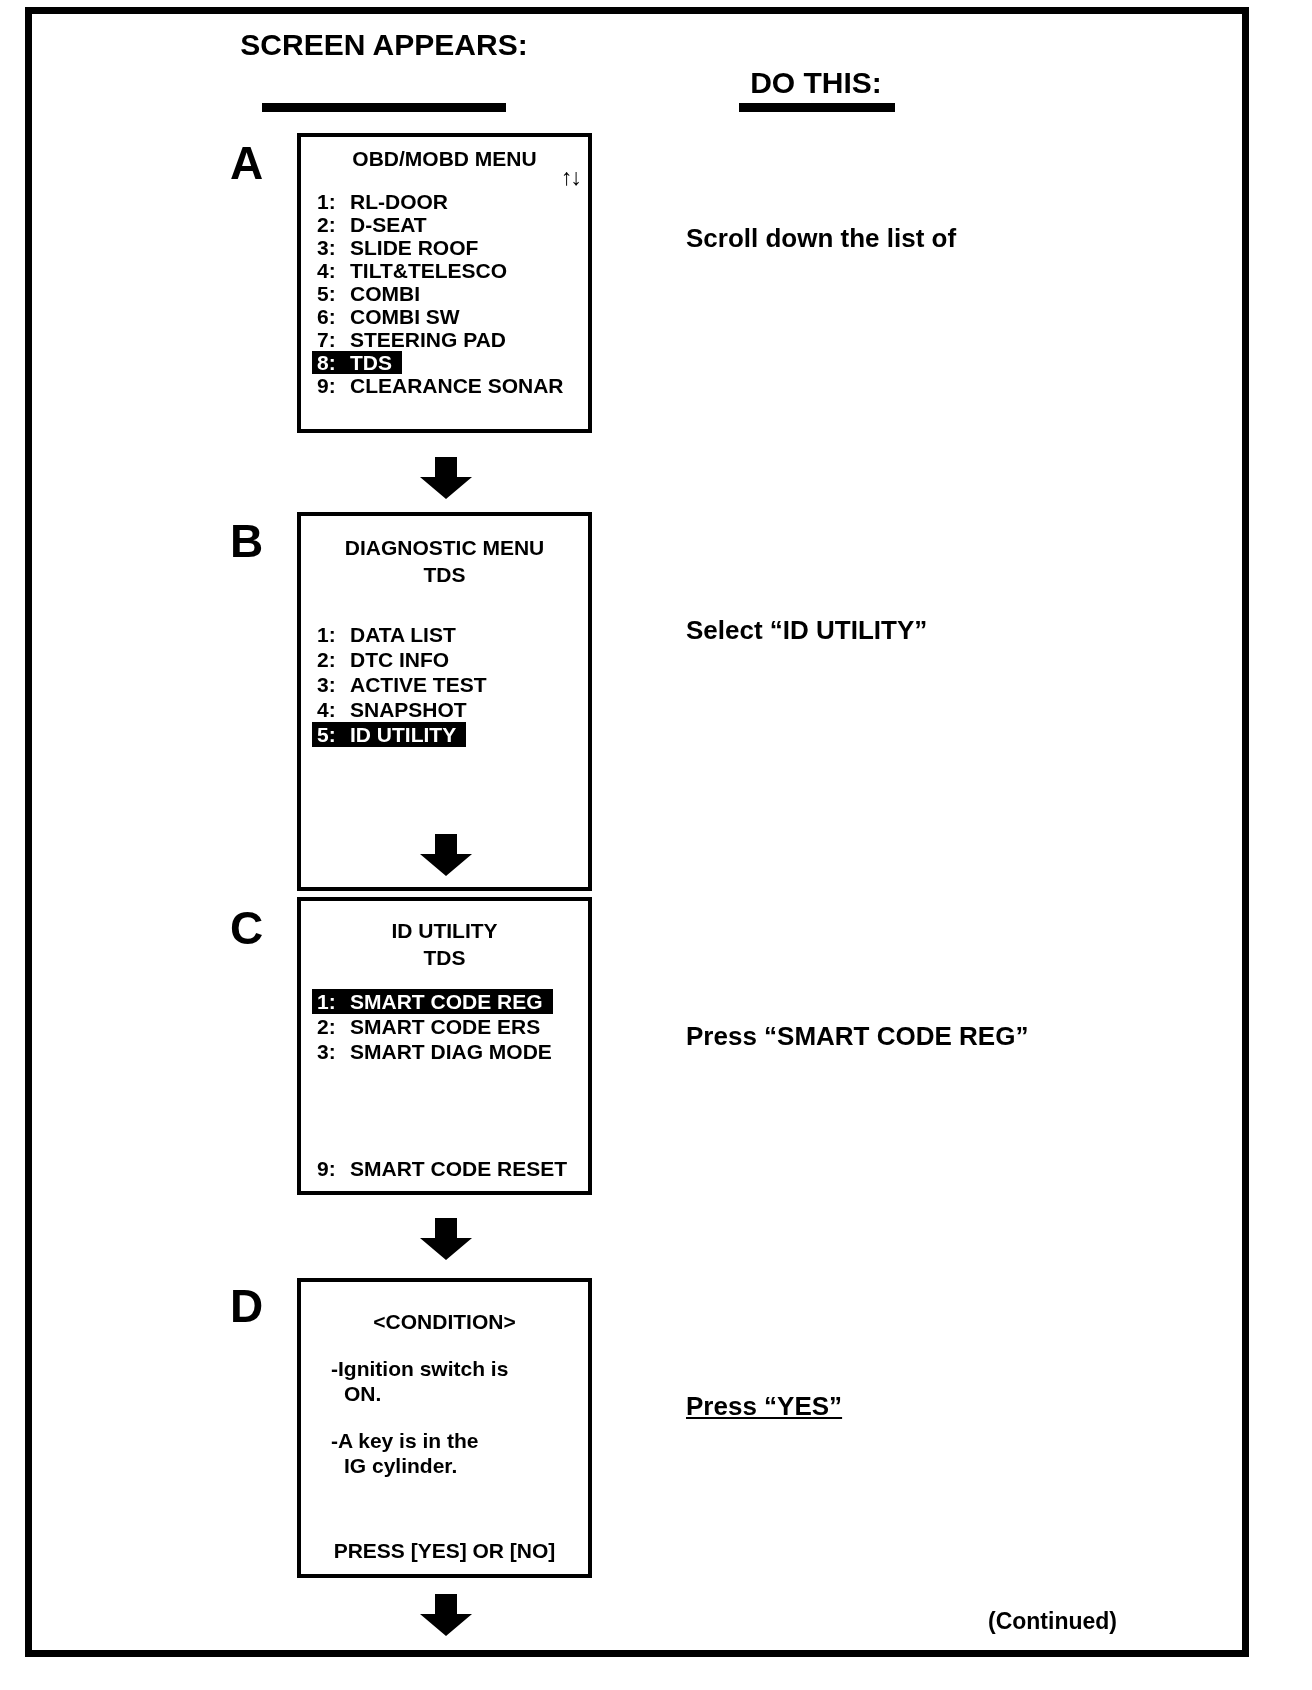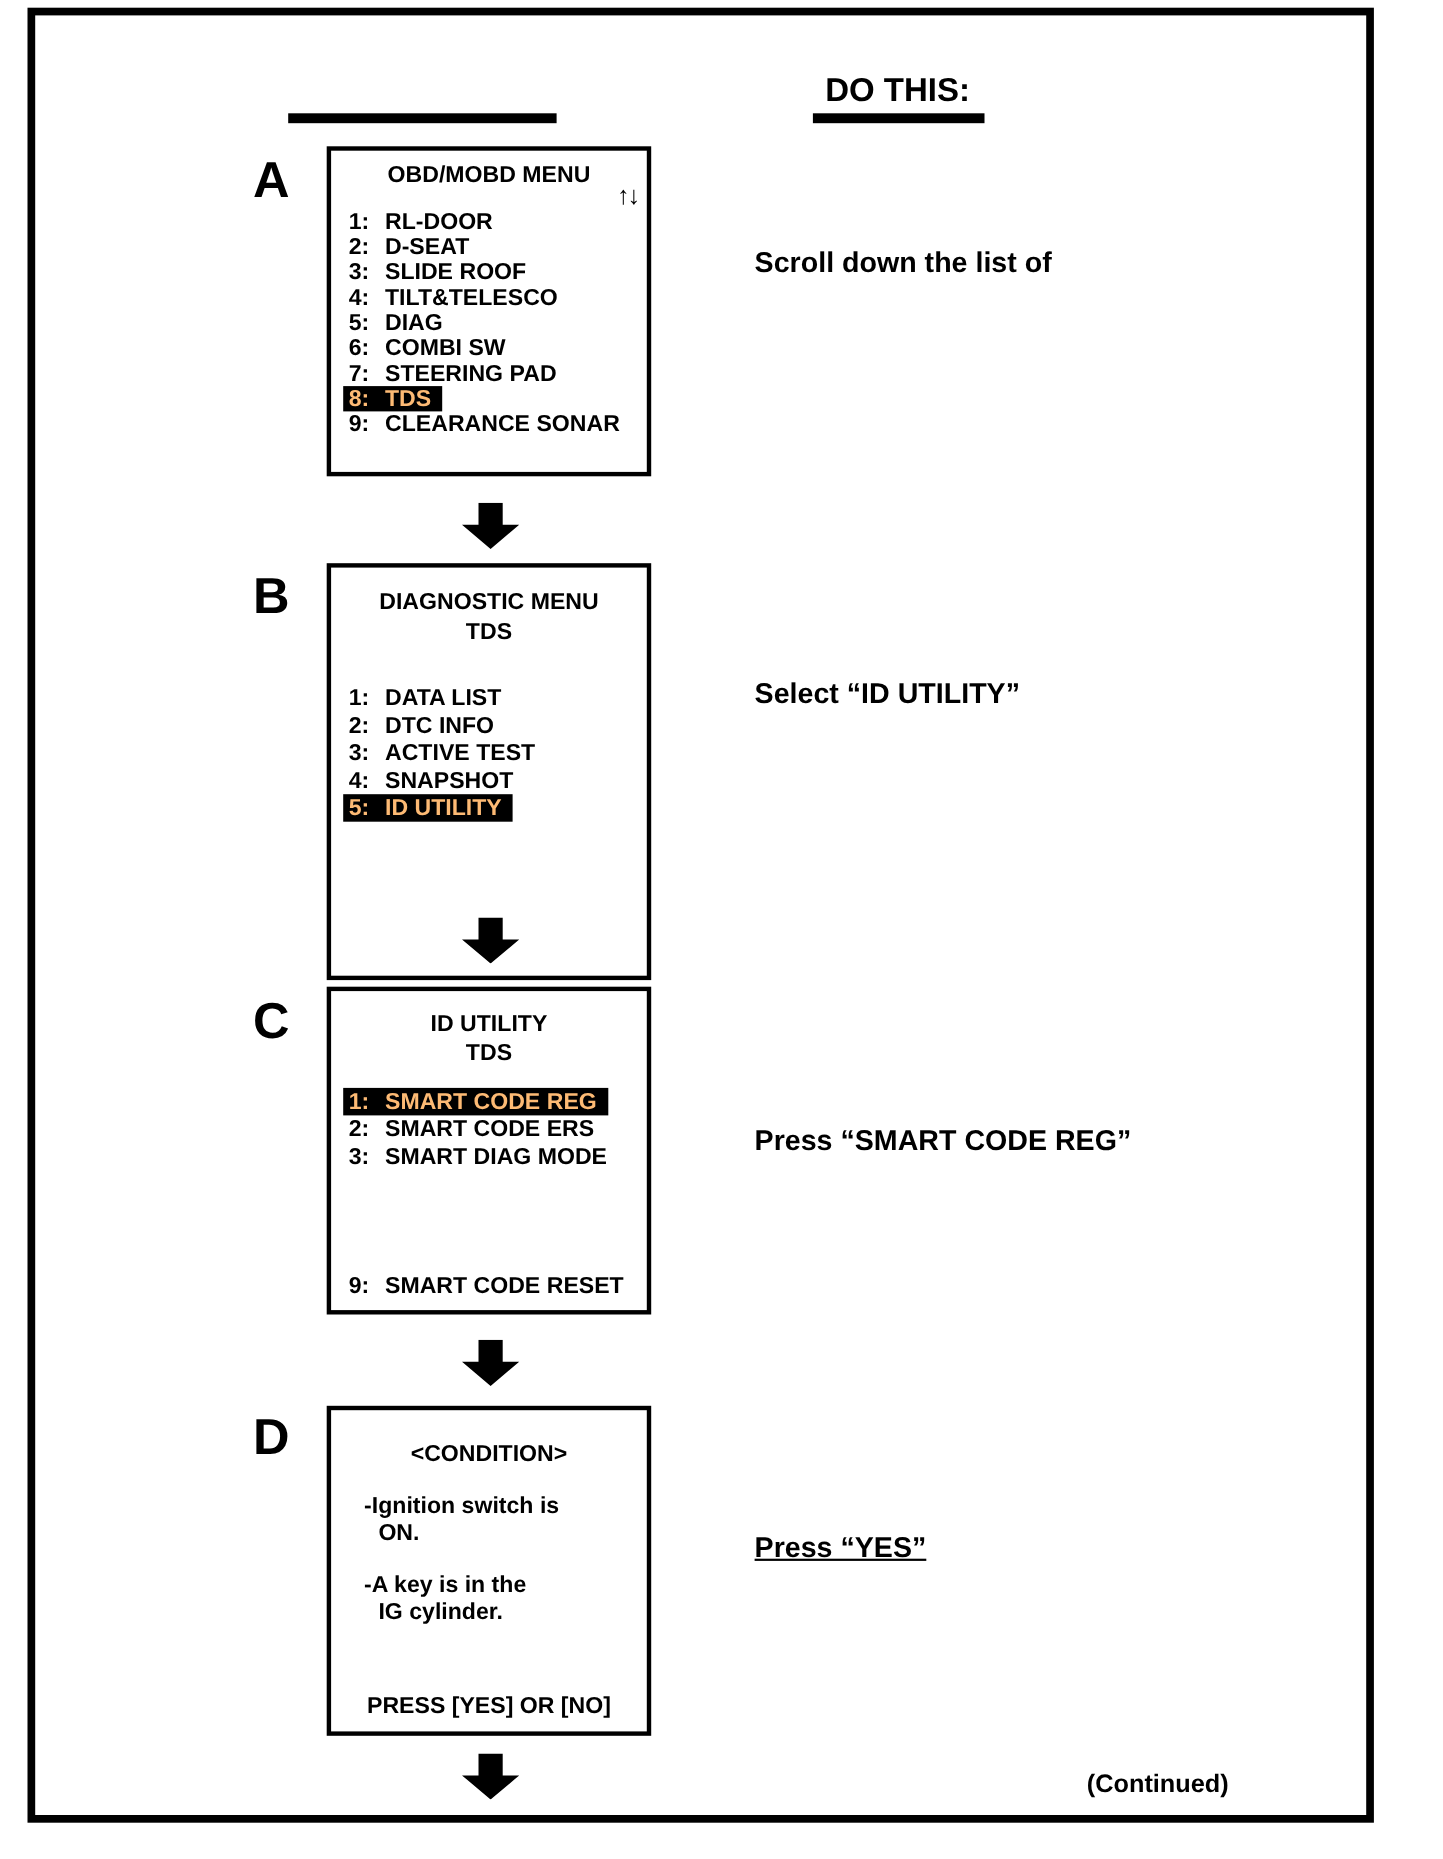--- a/index.html
+++ b/index.html
@@ -40,21 +40,21 @@
   .scr-list{left:16px;}
   .list-a{top:53px;}
   .list-b{top:106px;}
   .list-c{top:88px;}
   .list-c-bottom{top:255px;}
   .lh23 .row{line-height:23px;height:23px;}
   .lh25 .row{line-height:25px;height:25px;}
   .row{font-size:21px;white-space:nowrap;}
   .row .inner{display:inline-block;}
   .row .num{display:inline-block;width:33px;}
-  .row.sel .inner{background:#000;color:#fdba74;padding:0 10px 0 5px;margin-left:-5px;}
+  .row.sel .inner{background:#000;color:#ffffff;padding:0 10px 0 5px;margin-left:-5px;}
 
   .cond-block{left:30px;font-size:21px;line-height:25px;white-space:nowrap;}
   .cond-1{top:74px;} .cond-2{top:146px;}
   .cond-cont{padding-left:13px;}
   .cond-footer{left:0;right:0;top:257px;text-align:center;font-size:21px;}
 
   .flow-arrow{width:52px;height:42px;left:420px;}
   .arrow-1{top:457px;} .arrow-2{top:834px;} .arrow-3{top:1218px;} .arrow-4{top:1594px;}
   .flow-arrow svg{display:block;}
 
@@ -62,39 +62,40 @@
   .instr-a{top:220px;} .instr-b{top:612px;} .instr-c{top:1018px;} .instr-d{top:1388px;text-decoration:underline;}
 
   .continued{left:988px;top:1608px;font-size:23px;}
 </style>
 </head>
 <body>
 
 <div class="abs frame"></div>
 
 <div class="abs hdr-left">
+  <div>SCREEN APPEARS:</div>
 </div>
 <div class="abs rule rule-left"></div>
 <div class="abs hdr-right">DO THIS:</div>
 <div class="abs rule rule-right"></div>
 
 <div class="abs step-letter letter-a">A</div>
 <div class="abs step-letter letter-b">B</div>
 <div class="abs step-letter letter-c">C</div>
 <div class="abs step-letter letter-d">D</div>
 
 <div class="abs screen screen-a">
   <div class="scr-title">OBD/MOBD MENU</div>
   <div class="abs updown">↑↓</div>
   <div class="abs scr-list list-a lh23">
     <div class="row"><span class="inner"><span class="num">1:</span><span class="lbl">RL-DOOR</span></span></div>
     <div class="row"><span class="inner"><span class="num">2:</span><span class="lbl">D-SEAT</span></span></div>
     <div class="row"><span class="inner"><span class="num">3:</span><span class="lbl">SLIDE ROOF</span></span></div>
     <div class="row"><span class="inner"><span class="num">4:</span><span class="lbl">TILT&amp;TELESCO</span></span></div>
-    <div class="row"><span class="inner"><span class="num">5:</span><span class="lbl">DIAG</span></span></div>
+    <div class="row"><span class="inner"><span class="num">5:</span><span class="lbl">COMBI</span></span></div>
     <div class="row"><span class="inner"><span class="num">6:</span><span class="lbl">COMBI SW</span></span></div>
     <div class="row"><span class="inner"><span class="num">7:</span><span class="lbl">STEERING PAD</span></span></div>
     <div class="row sel"><span class="inner"><span class="num">8:</span><span class="lbl">TDS</span></span></div>
     <div class="row"><span class="inner"><span class="num">9:</span><span class="lbl">CLEARANCE SONAR</span></span></div>
   </div>
 </div>
 
 <div class="abs flow-arrow arrow-1">
   <svg width="52" height="42" viewBox="0 0 52 42">
       <path d="M15 0 h22 v20 h15 L26 42 L0 20 h15 Z" fill="#000"></path>

